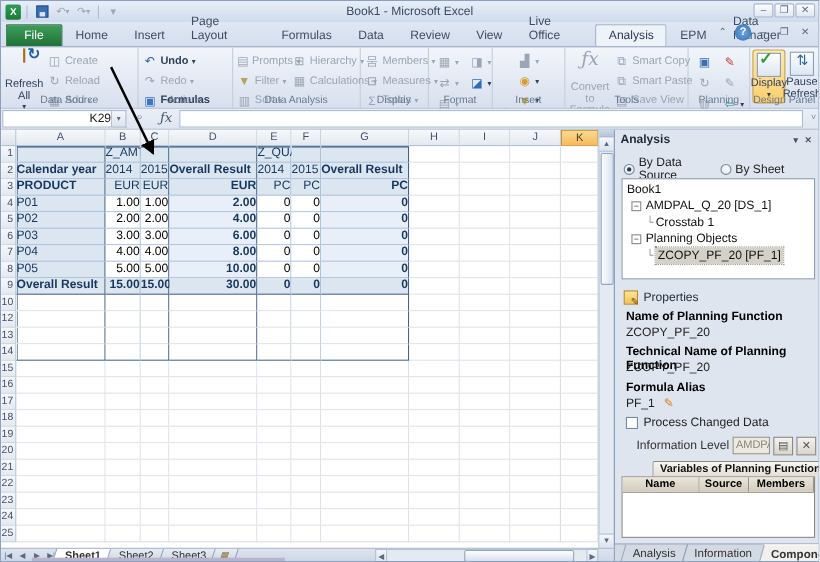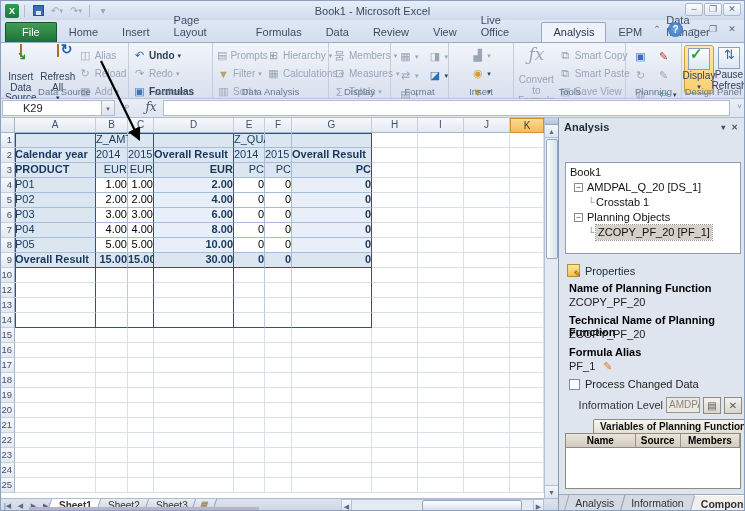--- a/index.html
+++ b/index.html
@@ -42,21 +42,21 @@
   .bigbtn.hl { background:linear-gradient(#fde9ae,#fbce6d); border:1px solid #c9a03c; }
   .smallcol { display:flex; flex-direction:column; justify-content:flex-start; gap:1px; padding-top:2px; }
   .sbtn { display:flex; align-items:center; gap:3px; height:17px; font-size:10px; color:#30405a; padding:0 2px; white-space:nowrap; }
   .sbtn.disabled { color:#9aa5b5; }
   .sicon { width:13px; height:13px; display:inline-flex; align-items:center; justify-content:center; font-size:11px; }
   .caret { font-size:7px; color:inherit; }
   .icon-grid { display:grid; grid-template-columns:auto auto; gap:2px 6px; padding:3px 4px; }
 
   
   #fbar { position:absolute; left:0; top:98px; width:100%; height:19px; background:linear-gradient(#e9eef6,#dfe6f1); border-bottom:1px solid #aebbd0; display:flex; align-items:stretch; }
-  #namebox { width:100px; background:#fff; border:1px solid #aebbd0; margin:1px 0 1px 1px; padding:1px 20px; font-size:11px; color:#222; }
+  #namebox { width:100px; background:#fff; border:1px solid #aebbd0; margin:1px 0 1px 1px; padding:1px 0; font-size:11px; color:#222;text-align:right; }
   .nb-drop { width:13px; background:linear-gradient(#f3f6fa,#dde4ef); border:1px solid #aebbd0; border-left:none; margin:1px 0; font-size:7px; color:#5a6a80; text-align:center; line-height:15px; }
   .fx { width:24px; text-align:center; font-family:"DejaVu Serif", serif; font-style:italic; font-size:12px; color:#44556e; line-height:17px; }
   #formula-input { flex:1; background:#fff; border:1px solid #aebbd0; margin:1px 14px 1px 0; }
   .fbar-exp { position:absolute; right:2px; top:3px; font-size:8px; color:#7786a0; }
 
   
   #gridwrap { position:absolute; left:0; top:117px; width:543px; height:380px; background:#fff; overflow:hidden; }
   #colhdr { display:flex; height:15px; }
   .corner { width:14px; height:15px; background:linear-gradient(#f4f6f9,#dfe4ec); border-right:1px solid #9eb6ce; border-bottom:1px solid #9eb6ce; }
   .colh { height:15px; background:linear-gradient(#f6f8fb,#e4e9f1); border-right:1px solid #c4cfdd; border-bottom:1px solid #9eb6ce; text-align:center; font-size:10px; color:#44506b; line-height:14px; }
@@ -189,34 +189,29 @@
   <div id="ribbon-right">
     <span class="rr-btn">⌃</span>
     <span class="help-btn">?</span>
     <span class="rr-btn">‒</span>
     <span class="rr-btn">❐</span>
     <span class="rr-btn">✕</span>
   </div>
 
   <div id="ribbon">
     <div class="group" style="width:128px">
-      <div class="bigbtn" style="width:50px">
-        <span class="bicon"><span class="cube green-arrow"></span></span>
-        <span>Insert Data Source</span>
-          <span class="caret">▾</span>
-      </div>
       <div class="bigbtn" style="width:38px">
         <span class="bicon"><span class="cube refresh"></span></span>
         <span>Refresh All</span>
           <span class="caret">▾</span>
       </div>
       <div class="smallcol">
         <div class="sbtn disabled">
             <span class="sicon">◫</span>
-            <span>Alias</span>
+            <span>Create</span>
           </div>
         <div class="sbtn disabled">
             <span class="sicon">↻</span>
             <span>Reload</span>
           </div>
         <div class="sbtn disabled">
             <span class="sicon">▦</span>
             <span>Add</span>
             <span class="caret">▾</span>
           </div>
@@ -795,20 +790,30 @@
   </div>
   <div id="statusbar-sliver"></div>
 
   <div id="pane">
     <div id="pane-hdr">
       <span>Analysis</span>
       <span class="sp"></span>
       <span class="ph-btn">▾</span>
       <span class="ph-btn">✕</span>
     </div>
+    <div id="pane-radios">
+        <div class="radio">
+          <span class="rdot on"></span>
+          <span>By Data Source</span>
+        </div>
+        <div class="radio">
+          <span class="rdot"></span>
+          <span>By Sheet</span>
+        </div>
+      </div>
     <div id="tree">
         <div class="titem" style="padding-left: 4px;">
           <span class="lab">Book1</span>
         </div>
         <div class="titem" style="padding-left: 8px;">
           <span class="texp">−</span>
           <span class="lab">AMDPAL_Q_20 [DS_1]</span>
         </div>
         <div class="titem" style="padding-left: 22px;">
           <span class="tconn">└</span>

